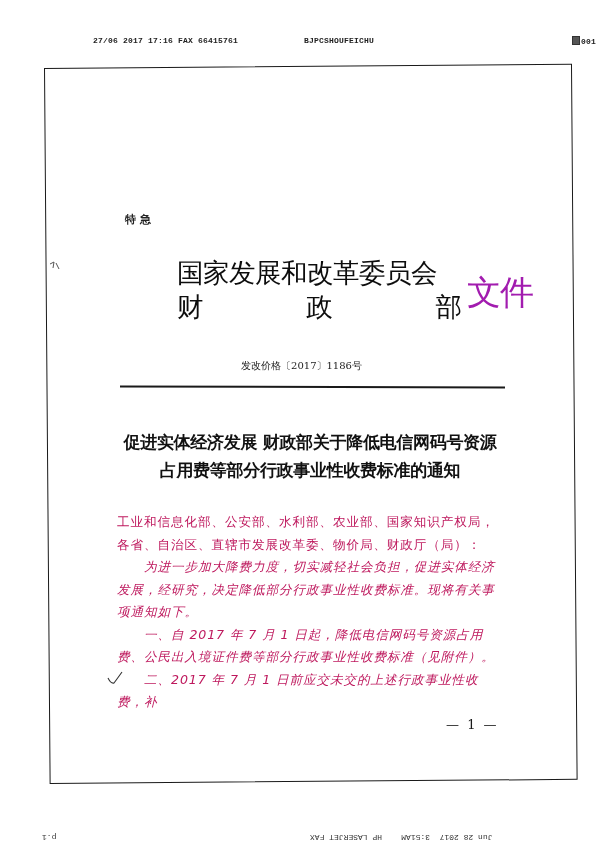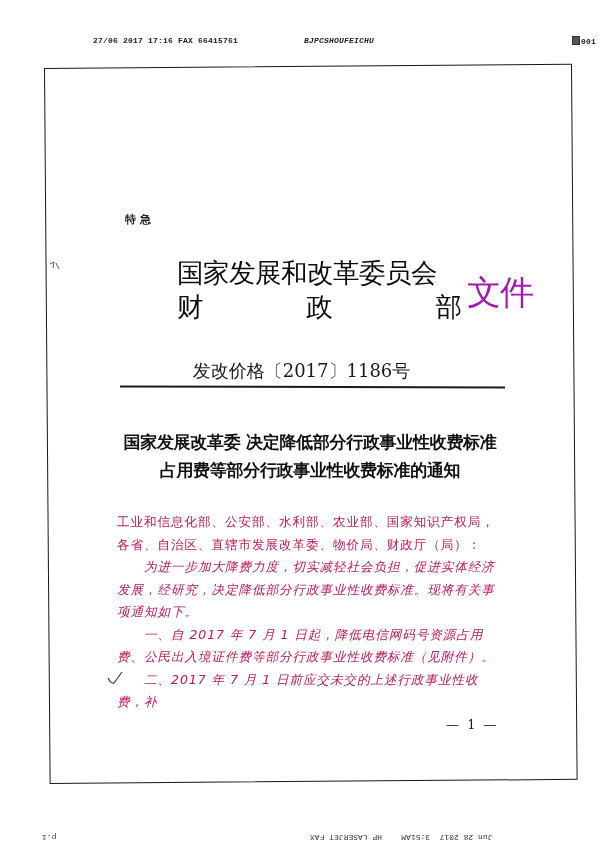--- a/index.html
+++ b/index.html
@@ -22,21 +22,21 @@
       width: 600px;
       height: 14px;
       font-family: "Liberation Mono", "DejaVu Sans Mono", monospace;
       font-size: 8px;
       font-weight: bold;
       color: #222;
       letter-spacing: 0.2px;
       margin-left: 44px;
     }
     .fax-header .fax-left { position: absolute; left: 49px; top: 0; }
-    .fax-header .fax-mid { position: absolute; left: 260px; top: 0; font-style: italic; }
+    .fax-header .fax-mid { position: absolute; left: 260px; top: 0; }
     .fax-header .fax-right { position: absolute; left: 492px; top: 0; padding-left: 36px; }
     .fax-header .fax-right .box-glyph {
       display: inline-block;
       width: 6px; height: 7px;
       border: 1px solid #333;
       background: #555;
       vertical-align: -1px;
       margin-right: 1px;
     }
 
@@ -106,21 +106,21 @@
       text-align: center;
     }
 
     .doc-number {
       position: absolute;
       left: 0;
       top: 359px;
       width: 600px;
       text-align: center;
       font-family: "DejaVu Serif", "Liberation Serif", serif;
-      font-size: 18px;
+      font-size: 10px;
       color: #1a1a1a;
       padding-left: 3px;
       box-sizing: border-box;
     }
 
     .separator {
       position: absolute;
       left: 120px;
       top: 386px;
       width: 385px;
@@ -243,21 +243,21 @@
     <span>部</span>
   </div>
   <div class="doc-word">文件</div>
 </div>
 
 <div class="doc-number">发改价格〔2017〕1186号</div>
 
 <div class="separator"></div>
 
 <div class="notice-title">
-  <div>国家发展改革委 决定降低部分行政事业性收费标准</div>
+  <div>促进实体经济发展 财政部关于降低电信网码号资源</div>
   <div>占用费等部分行政事业性收费标准的通知</div>
 </div>
 
 <div class="body-text">
   <p>工业和信息化部、公安部、水利部、农业部、国家知识产权局，</p>
   <p>各省、自治区、直辖市发展改革委、物价局、财政厅（局）：</p>
   <p class="indent">为进一步加大降费力度，切实减轻社会负担，促进实体经济发展，经研究，决定降低部分行政事业性收费标准。现将有关事项通知如下。</p>
   <p class="indent">一、自 2017 年 7 月 1 日起，降低电信网码号资源占用费、公民出入境证件费等部分行政事业性收费标准（见附件）。</p>
   <p class="indent item-line">
     <svg class="check-mark" viewBox="0 0 16 14">

